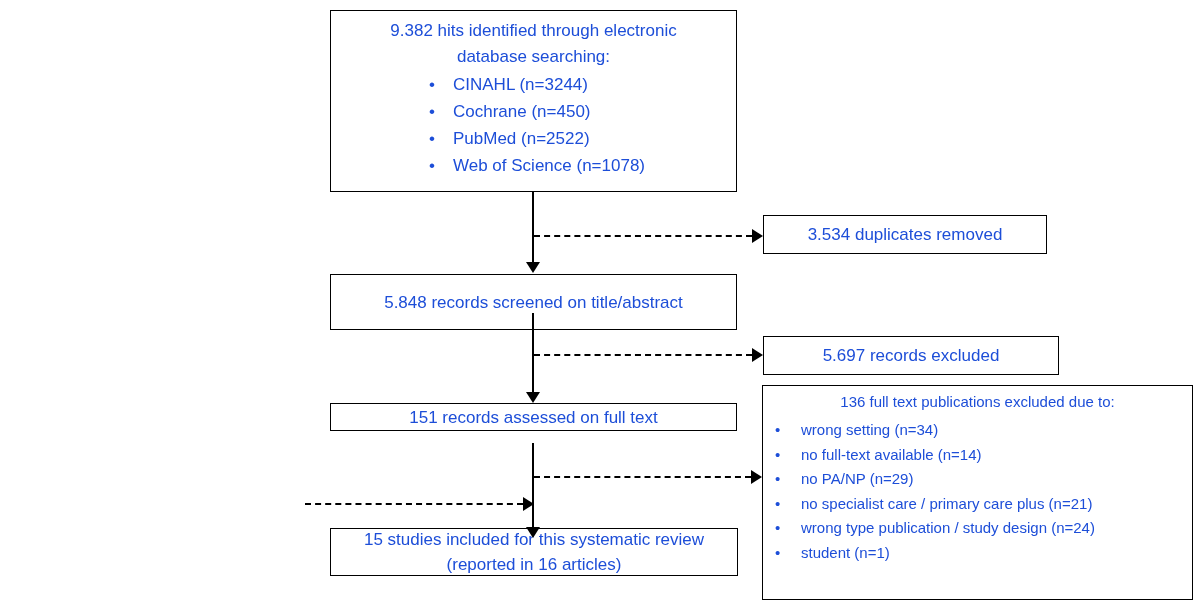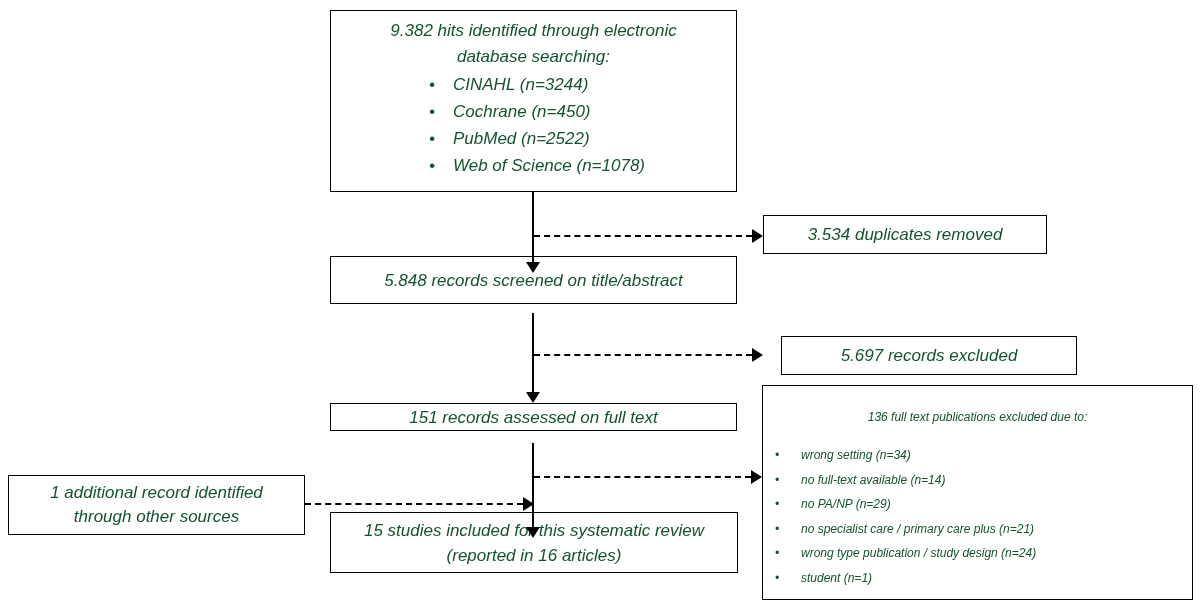--- a/index.html
+++ b/index.html
@@ -14,51 +14,50 @@
     height: 610px;
     background: #ffffff;
     overflow: hidden;
   }
   .box {
     position: absolute;
     border: 1.5px solid #000000;
     background: #ffffff;
     font-size: 17px;
     line-height: 25px;
-    color: #14532d;
-    font-style: italic;
+    color: #1d4ed8;
   }
   .box.center-text {
     display: flex;
     flex-direction: column;
     align-items: center;
     justify-content: center;
     text-align: center;
   }
   
   #box-identified { left: 330px; top: 10px; width: 407px; height: 182px; padding-top: 7px; }
   #box-identified .title { text-align: center; line-height: 26px; }
   #box-identified ul { list-style: none; margin: 1px 0 0 94px; }
   #box-identified li { position: relative; padding-left: 28px; line-height: 27px; }
   #box-identified li::before { content: "\2022"; position: absolute; left: 4px; }
 
   #box-duplicates { left: 763px; top: 215px; width: 284px; height: 39px; }
-  #box-screened   { left: 330px; top: 256px; width: 407px; height: 48px; }
-  #box-excluded   { left: 781px; top: 336px; width: 296px; height: 39px; }
+  #box-screened   { left: 330px; top: 274px; width: 407px; height: 56px; }
+  #box-excluded   { left: 763px; top: 336px; width: 296px; height: 39px; }
   #box-assessed   { left: 330px; top: 403px; width: 407px; height: 28px; }
 
   
-  #box-fulltext { left: 762px; top: 385px; width: 431px; height: 215px; padding-top: 19px; font-size: 12px; }
+  #box-fulltext { left: 762px; top: 385px; width: 431px; height: 215px; padding-top: 4px; font-size: 15px; }
   #box-fulltext .title { text-align: center; line-height: 24px; }
-  #box-fulltext ul { list-style: none; margin: 14px 0 0 0; }
+  #box-fulltext ul { list-style: none; margin: 4px 0 0 0; }
   #box-fulltext li { position: relative; padding-left: 38px; line-height: 24.5px; }
   #box-fulltext li::before { content: "\2022"; position: absolute; left: 12px; }
 
   #box-additional { left: 8px; top: 475px; width: 297px; height: 60px; line-height: 24px; }
-  #box-included   { left: 330px; top: 512px; width: 408px; height: 61px; line-height: 25px; }
+  #box-included   { left: 330px; top: 528px; width: 408px; height: 48px; line-height: 25px; }
 
   .line2 { display: block; }
 
   
   .vline {
     position: absolute;
     width: 2px;
     background: #000000;
   }
   .dashline {
@@ -135,24 +134,20 @@
     <ul>
         <li>wrong setting (n=34)</li>
         <li>no full-text available (n=14)</li>
         <li>no PA/NP (n=29)</li>
         <li>no specialist care / primary care plus (n=21)</li>
         <li>wrong type publication / study design (n=24)</li>
         <li>student (n=1)</li>
       </ul>
   </div>
 
-  <div class="box center-text" id="box-additional">
-    <span>1 additional record identified</span>
-    <span class="line2">through other sources</span>
-  </div>
 
   <div class="box center-text" id="box-included">
     <span>15 studies included for this systematic review</span>
     <span class="line2">(reported in 16 articles)</span>
   </div>
 
   <div class="vline" id="v1"></div>
   <div class="arrow-down" id="v1-head"></div>
   <div class="vline" id="v2"></div>
   <div class="arrow-down" id="v2-head"></div>

